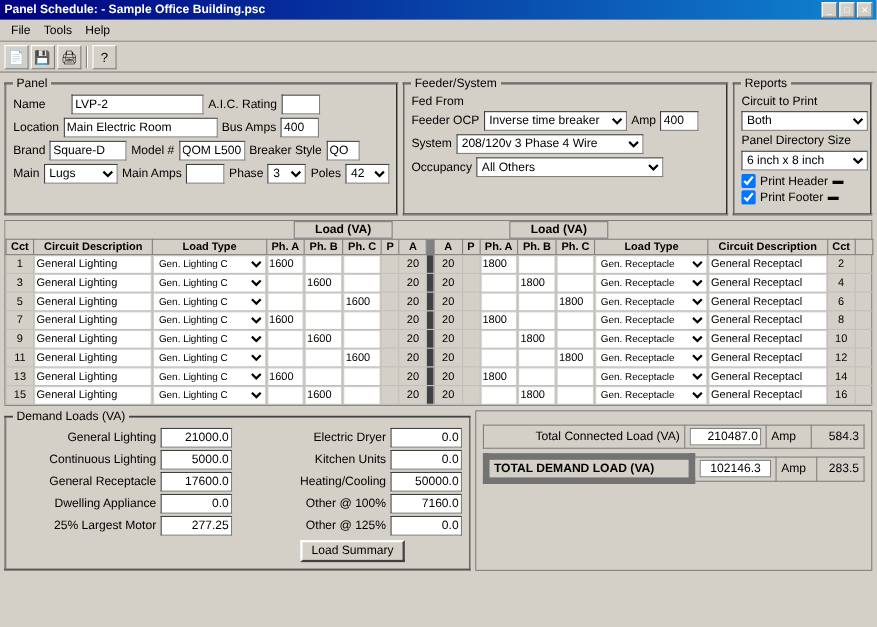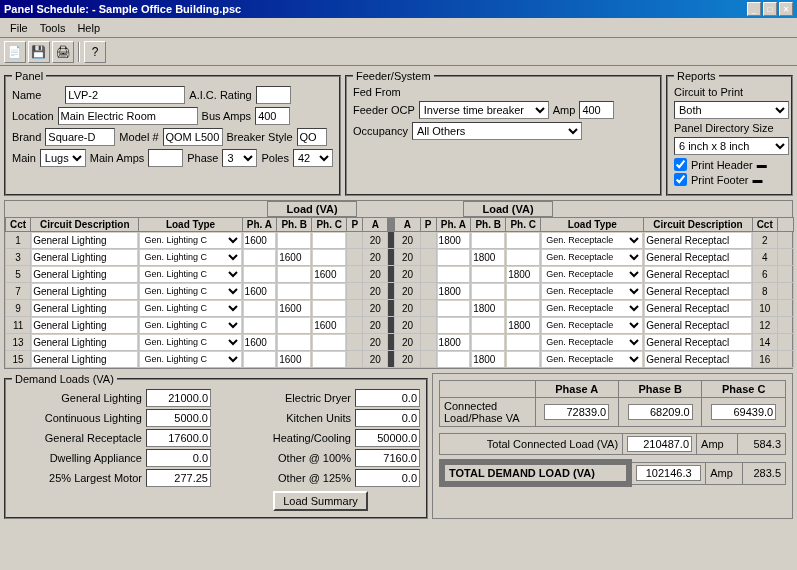--- a/index.html
+++ b/index.html
@@ -249,21 +249,21 @@
         <span class="field-label">Brand</span>
         <input type="text" style="width: 70px;" value="Square-D">
         <span class="field-label">Model #</span>
         <input type="text" style="width: 60px;" value="QOM L500">
         <span class="field-label">Breaker Style</span>
         <input type="text" style="width: 30px;" value="QO">
       </div>
 
       <div class="field-row">
         <span class="field-label">Main</span>
-        <select style="width: 46px;"><option>Lugs</option></select>
+        <select style="width: 67px;"><option>Lugs</option></select>
         <span class="field-label">Main Amps</span>
         <input type="text" style="width: 35px;">
         <span class="field-label">Phase</span>
         <select style="width: 35px;"><option>3</option></select>
         <span class="field-label">Poles</span>
         <select style="width: 40px;"><option>42</option></select>
       </div>
     </fieldset>
 
     <fieldset style="flex: 1; padding: 4px 6px 6px 6px;">
@@ -273,20 +273,24 @@
         <span class="field-label">Fed From</span>
       </div>
 
       <div class="field-row">
         <span class="field-label">Feeder OCP</span>
         <select style="width: 130px;"><option>Inverse time breaker</option></select>
         <span class="field-label">Amp</span>
         <input type="text" style="width: 35px;" value="400">
       </div>
 
+      <div class="field-row">
+        <span class="field-label">System</span>
+        <select style="width: 170px;"><option>208/120v 3 Phase 4 Wire</option></select>
+      </div>
 
       <div class="field-row">
         <span class="field-label">Occupancy</span>
         <select style="width: 170px;"><option>All Others</option></select>
       </div>
     </fieldset>
 
     <fieldset style="flex: 0 0 auto; padding: 4px 2px 6px 6px;">
       <legend>Reports</legend>
 
@@ -568,39 +572,20 @@
             <input type="text" class="demand-value" value="0.0" style="">
           </div>
           <div style="margin-top: 4px; text-align: center;">
             <button class="btn-raised">Load Summary</button>
           </div>
         </div>
       </div>
     </fieldset>
 
     <div style="flex: 1; border: 1px solid #808080; padding: 6px; background: #d4d0c8;">
-      <table class="load-table">
-        <thead>
-          <tr>
-            <th></th>
-            <th>Phase A</th>
-            <th>Phase B</th>
-            <th>Phase C</th>
-          </tr>
-        </thead>
-        <tbody>
-          <tr>
-            <td style="white-space: pre-line; text-align: left;">Connected
-Load/Phase VA</td>
-            <td><input type="text" style="width: 65px; height: 16px; border: 1px solid rgb(128, 128, 128); text-align: right;" value="72839.0"></td>
-            <td><input type="text" style="width: 65px; height: 16px; border: 1px solid rgb(128, 128, 128); text-align: right;" value="68209.0"></td>
-            <td><input type="text" style="width: 65px; height: 16px; border: 1px solid rgb(128, 128, 128); text-align: right;" value="69439.0"></td>
-          </tr>
-        </tbody>
-      </table>
 
       <div style="margin-top: 6px;">
         <table style="width:100%; border-collapse:collapse;">
           <tbody>
               <tr>
             <td style="border:1px solid #808080; padding:2px 4px; text-align:right;">Total Connected Load (VA)</td>
             <td style="border:1px solid #808080; padding:2px 4px; text-align:right; width:70px;">
               <input type="text" style="width: 65px; height: 16px; border: 1px solid rgb(128, 128, 128); text-align: right;" value="210487.0">
             </td>
             <td style="border:1px solid #808080; padding:2px 4px;">Amp</td>

